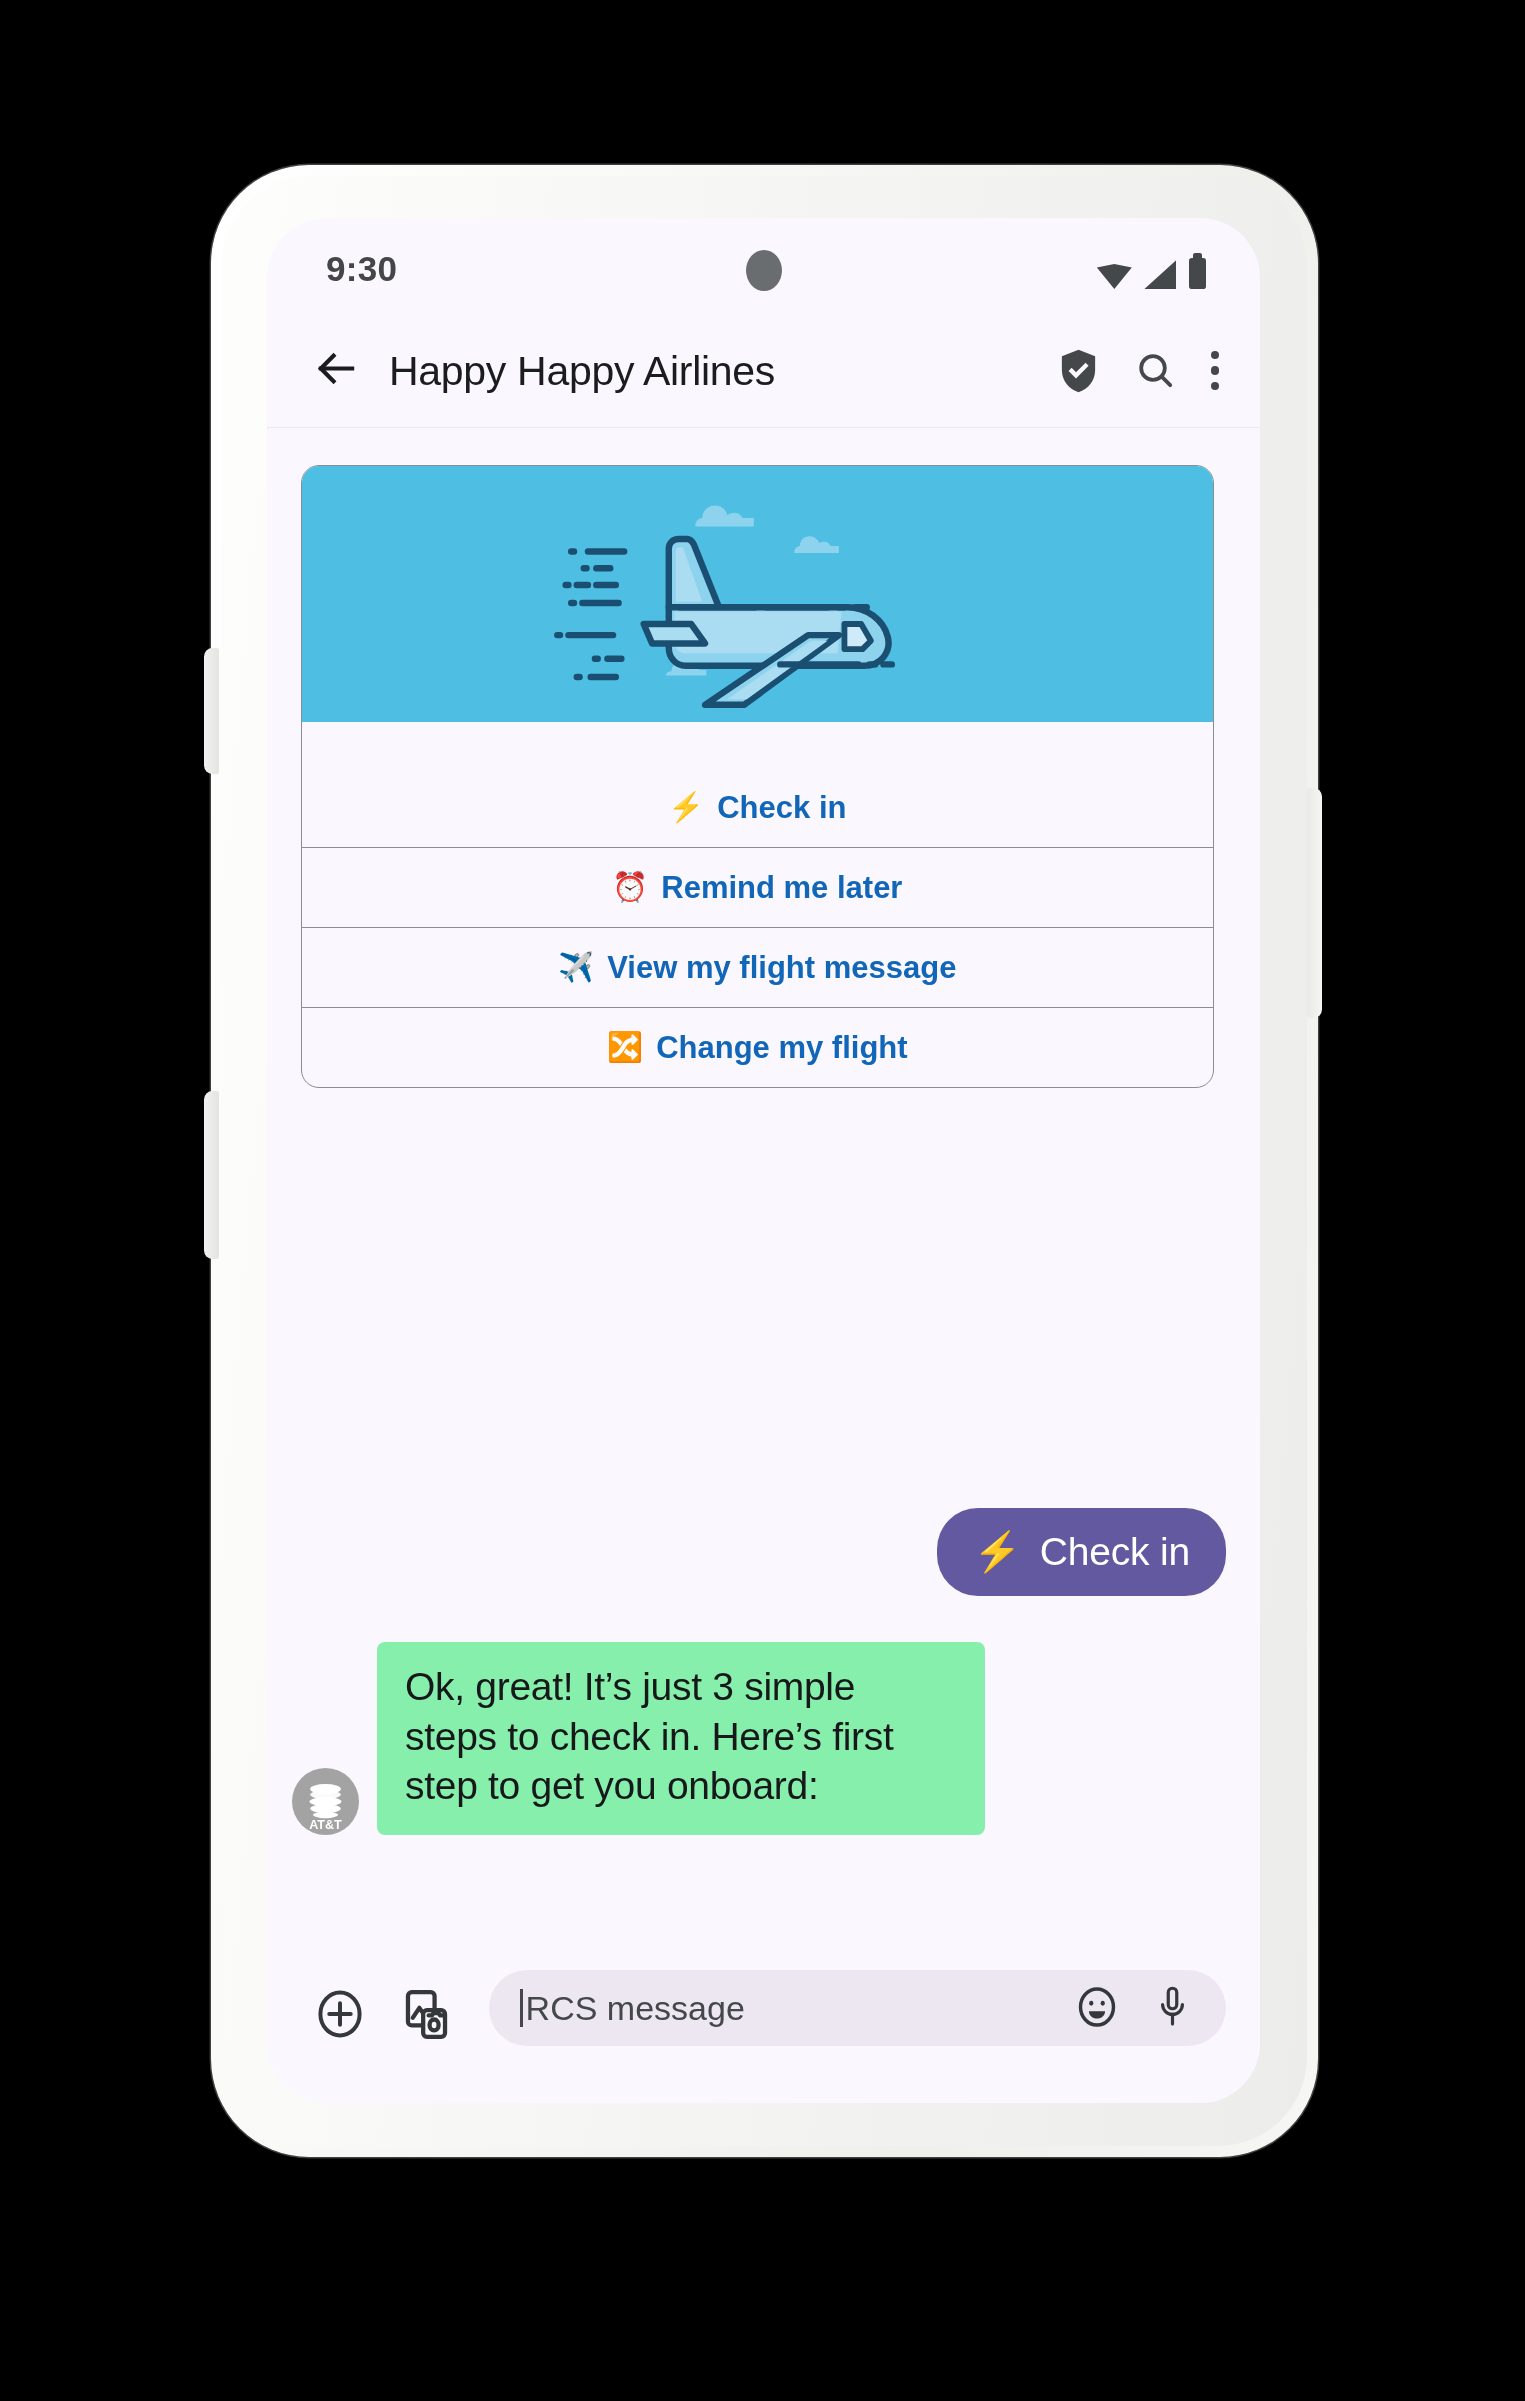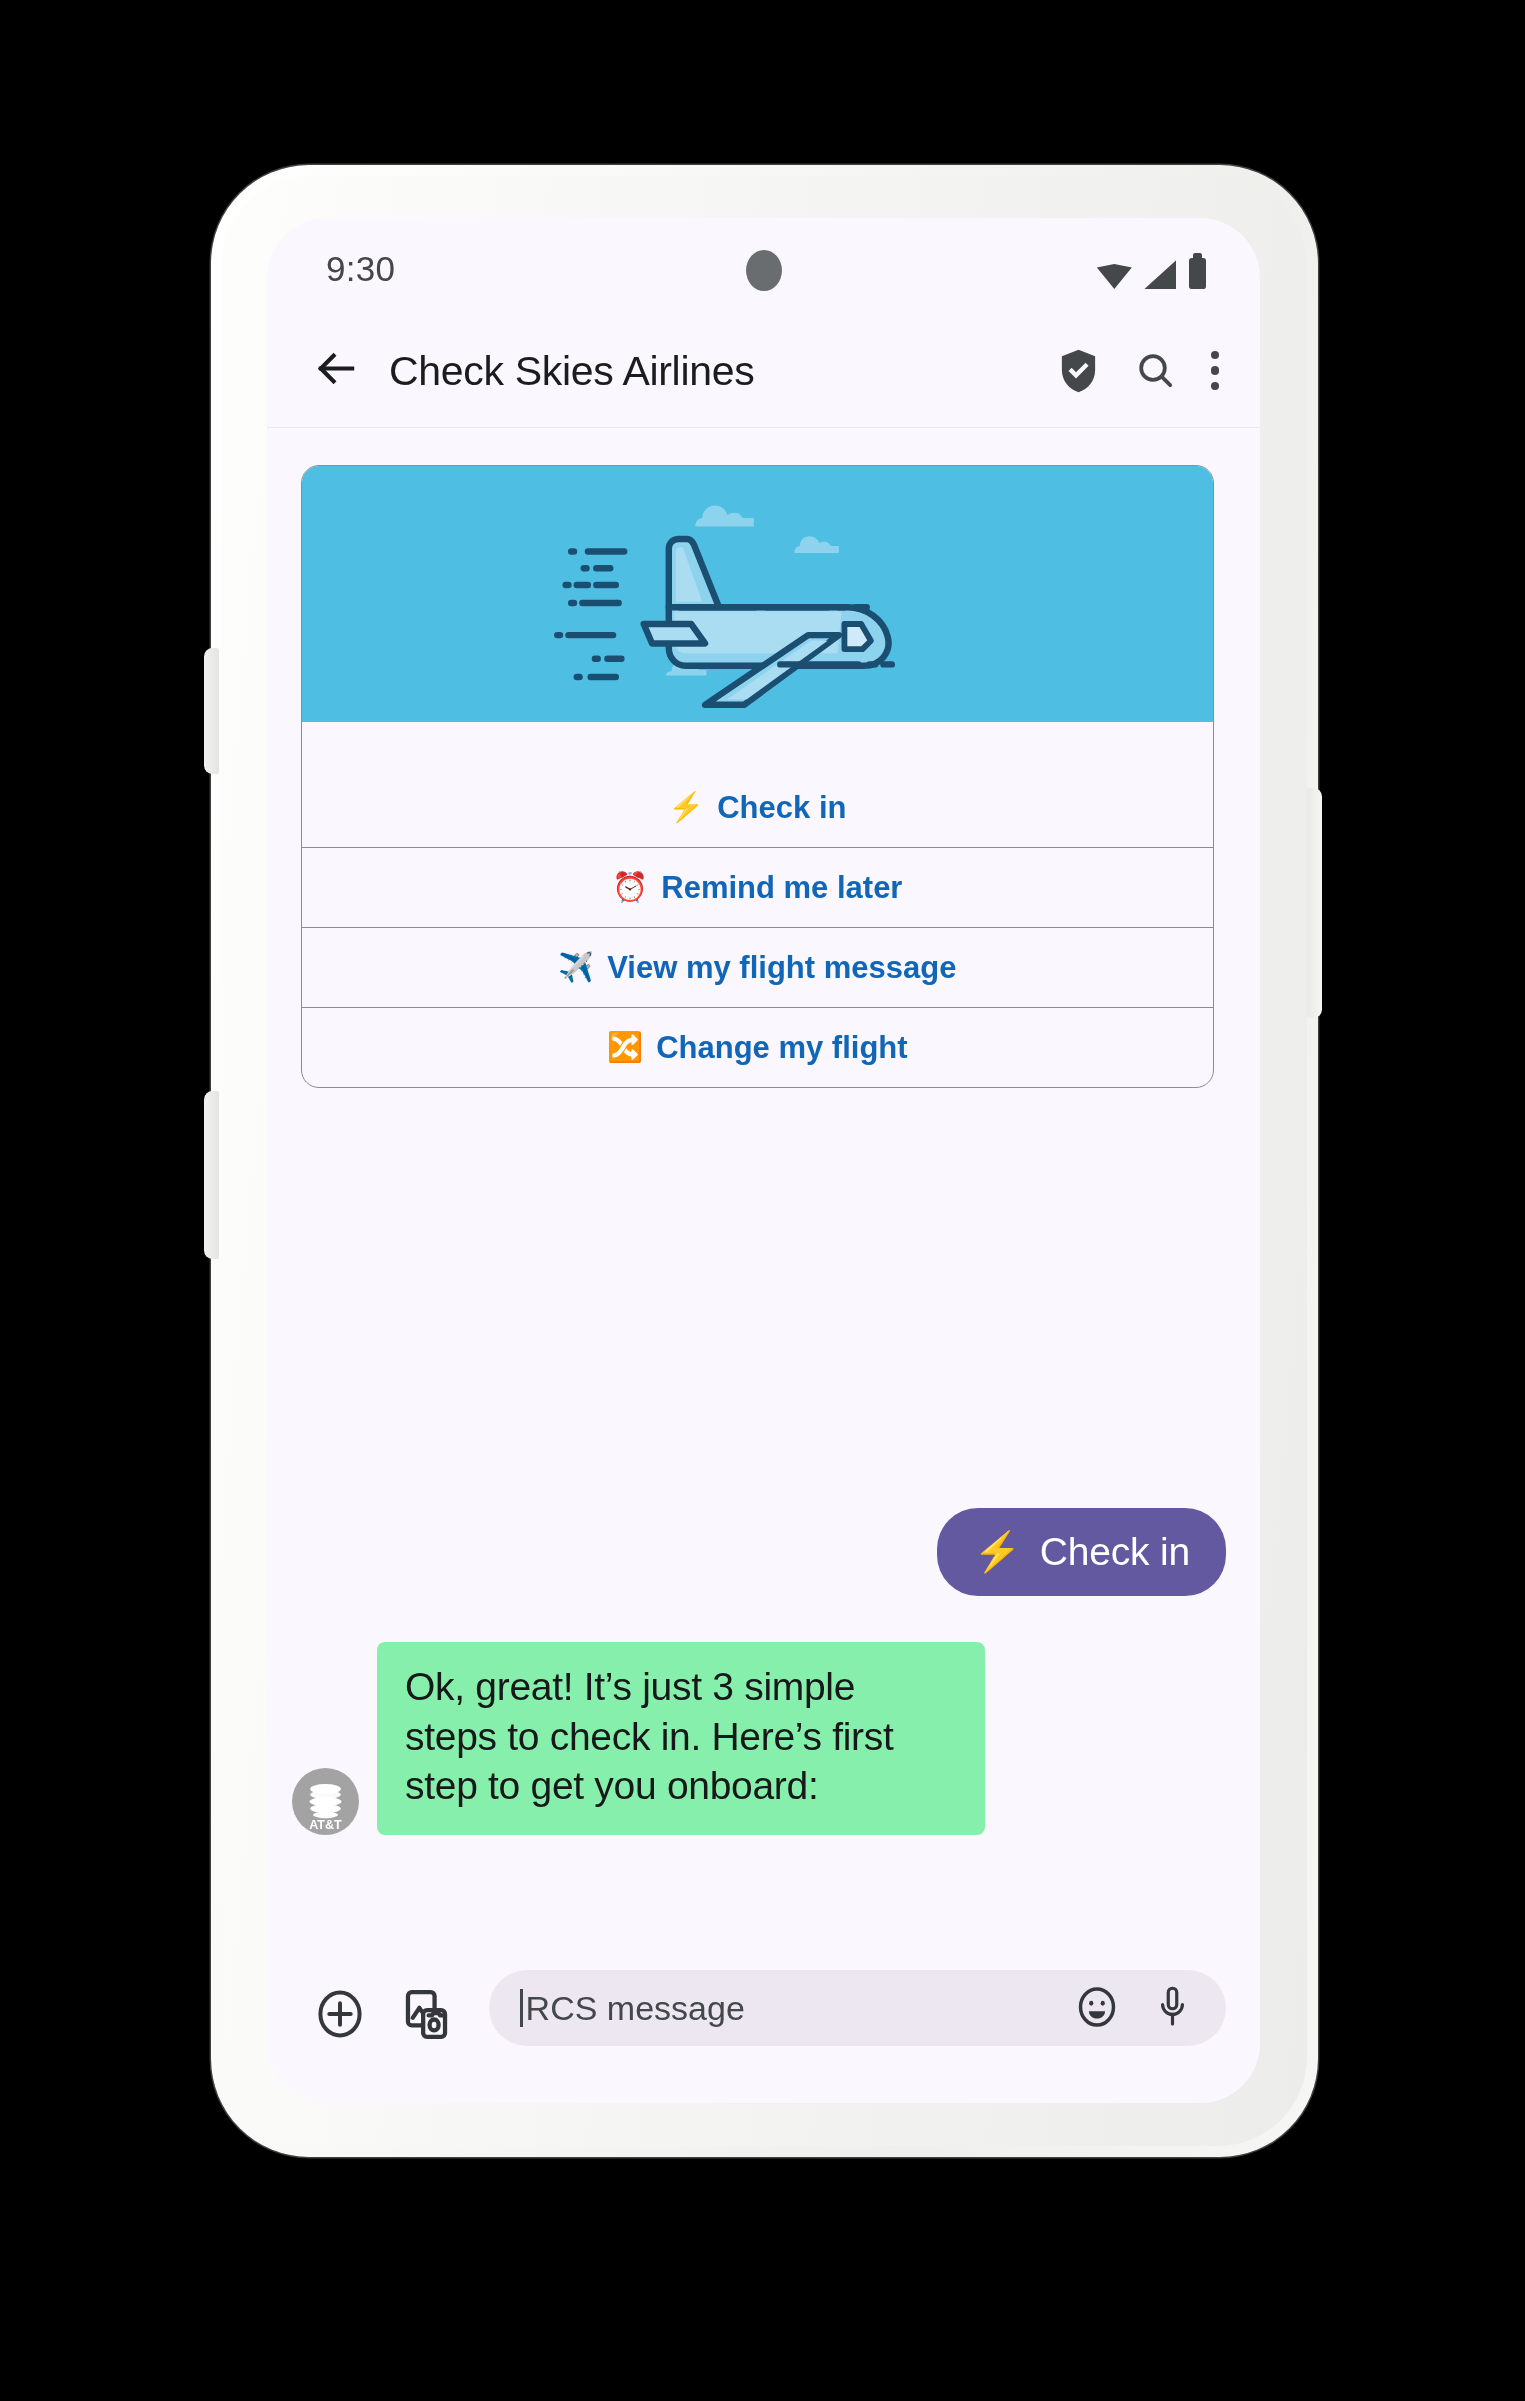--- a/index.html
+++ b/index.html
@@ -28,21 +28,21 @@
   .btn-right-1{right:204px;top:788px;width:15.4px;height:230px;border-radius:2.8px 8.4px 8.4px 2.8px;
                background:linear-gradient(270deg,#f6f6f4,#e9e9e6);}
 
   
   .screen{
     position:absolute;left:267px;top:218px;width:993px;height:1885px;
     border-radius:60px;overflow:hidden;background:#faf7fe;
   }
 
   
-  .statusbar{position:relative;height:103px;}
+  .statusbar{position:relative;height:103px;font-weight:bold;}
   .clock{position:absolute;left:59px;top:31px;font-size:35px;color:#444648;letter-spacing:0.3px;}
   .punchhole{position:absolute;left:50%;transform:translateX(-50%);top:32px;width:36px;height:41px;border-radius:50%;background:#6a6d70;}
   .sysicons{position:absolute;right:54px;top:29px;display:flex;align-items:flex-end;gap:12.6px;height:42px;}
   .ico-wifi{width:35px;height:25px;background:#45484a;
     clip-path:polygon(0% 14%,50% 0%,100% 14%,50% 100%);}
   .ico-signal{width:32px;height:29px;background:#45484a;clip-path:polygon(100% 0,100% 100%,0 100%);}
   .ico-batt{position:relative;width:17px;height:31px;background:#45484a;border-radius:2.8px;}
   .ico-batt:before{content:"";position:absolute;left:4.2px;top:-4.9px;width:8.4px;height:5.6px;background:#45484a;border-radius:2.1px 2.1px 0 0;}
 
   
@@ -132,21 +132,21 @@
       </div>
     </div>
 
     <div class="appbar">
       <div class="back">
         <svg viewBox="0 0 24 24" fill="none" stroke="#1b1c1e" stroke-width="2.1" stroke-linecap="square">
           <path d="M20 12H4"></path>
             <path d="M10.5 5.5 4 12l6.5 6.5"></path>
         </svg>
       </div>
-      <div class="title">Check Skies Airlines</div>
+      <div class="title">Happy Happy Airlines</div>
       <div class="acts">
         <span>
           <svg width="43" height="46" viewBox="0 0 24 26" fill="#45484a">
             <path d="M12 1 2.6 4.6v7.9c0 6 4 11 9.4 12.5 5.4-1.5 9.4-6.5 9.4-12.5V4.6z"></path>
             <path d="M10.6 17.2 6.4 13l1.7-1.8 2.5 2.5 5.4-5.4 1.7 1.8z" fill="#faf7fe"></path>
           </svg>
         </span>
         <span>
           <svg width="43" height="43" viewBox="0 0 24 24" fill="none" stroke="#45484a" stroke-width="2.1" stroke-linecap="round">
             <circle cx="10.6" cy="10.6" r="6.6"></circle>

